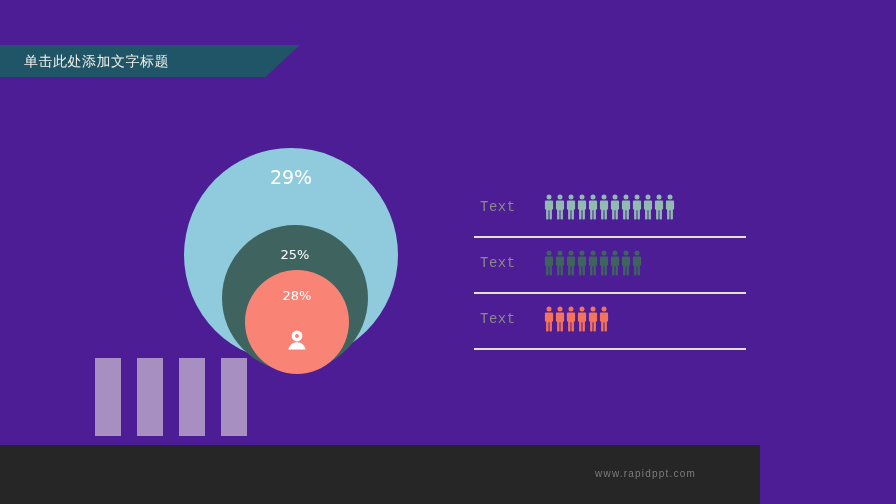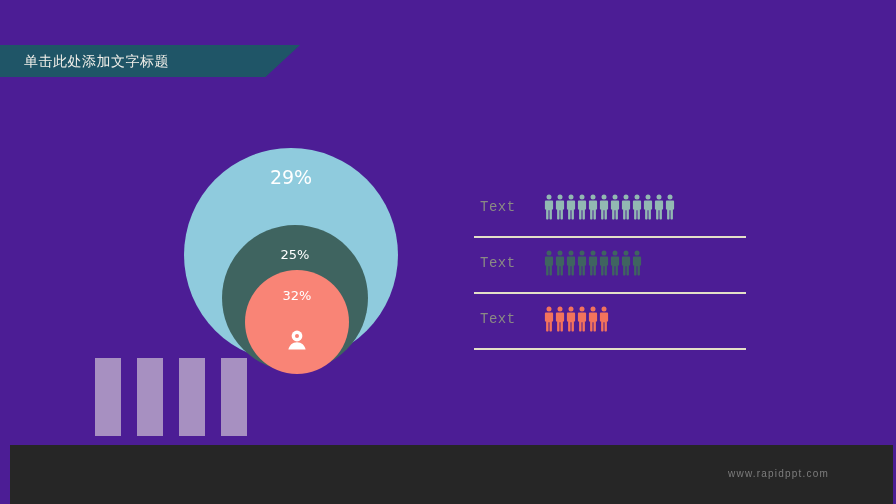--- a/index.html
+++ b/index.html
@@ -163,23 +163,23 @@
     left: 0;
     bottom: 0;
     width: 272px;
     height: 2px;
     background: #e4dfc8;
   }
 
   
   .footer-bar {
     position: absolute;
-    left: 10px;
+    left: 0;
     top: 445px;
-    width: 883px;
+    width: 760px;
     height: 59px;
     background: #262626;
   }
   .footer-url {
     position: absolute;
     right: 64px;
     top: 23px;
     color: #7d7d7d;
     font-size: 10px;
     letter-spacing: 1.2px;
@@ -204,21 +204,21 @@
   </div>
 
   <div class="circles">
     <div class="circle circle-outer">
       <div class="circle-label label-outer">29%</div>
     </div>
     <div class="circle circle-mid">
       <div class="circle-label label-mid">25%</div>
     </div>
     <div class="circle circle-inner">
-      <div class="circle-label label-inner">32%</div>
+      <div class="circle-label label-inner">28%</div>
       <div class="person-badge">
         <svg width="26" height="26" viewBox="0 0 26 26">
           <circle cx="13" cy="8" r="5.4" fill="#ffffff"></circle>
           <circle cx="13" cy="8" r="2.0" fill="#f98476"></circle>
           <path d="M13 14.2c-4.6 0-7.8 3.1-8.6 7.3h17.2c-0.8-4.2-4-7.3-8.6-7.3z" fill="#ffffff"></path>
         </svg>
       </div>
     </div>
   </div>
 

